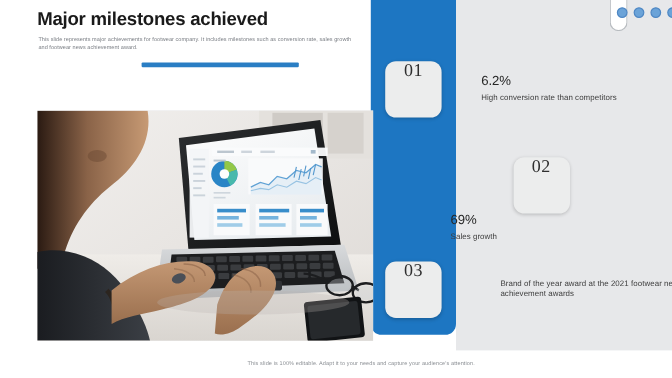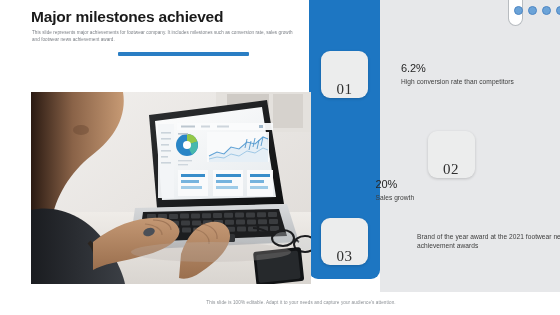--- a/index.html
+++ b/index.html
@@ -140,21 +140,21 @@
 
   .num-badge {
     position: relative;
     margin-left: 12px;
     width: 47px;
     height: 47px;
     background: #eceded;
     border-radius: 9px;
     box-shadow: 0 1px 3px rgba(0,0,0,0.18);
     display: flex;
-    align-items: flex-end;
+    align-items: flex-start;
     justify-content: center;
     flex: none;
   }
   .num-badge span {
     font-family: "Liberation Serif", serif;
     font-size: 15px;
     color: #2f2f2f;
     letter-spacing: 0.4px;
   }
 
@@ -399,21 +399,21 @@
       <div class="metric">6.2%</div>
       <div class="metric-desc">High  conversion rate than competitors</div>
     </div>
   </div>
 
   <div class="row row-2">
     <div class="num-badge">
       <span>02</span>
     </div>
     <div class="row-text">
-      <div class="metric">20%</div>
+      <div class="metric">69%</div>
       <div class="metric-desc">Sales growth</div>
     </div>
   </div>
 
   <div class="row row-3">
     <div class="num-badge">
       <span>03</span>
     </div>
     <div class="row-text">
       <div class="metric-desc">Brand of the year award at the 2021 footwear news achievement awards</div>

